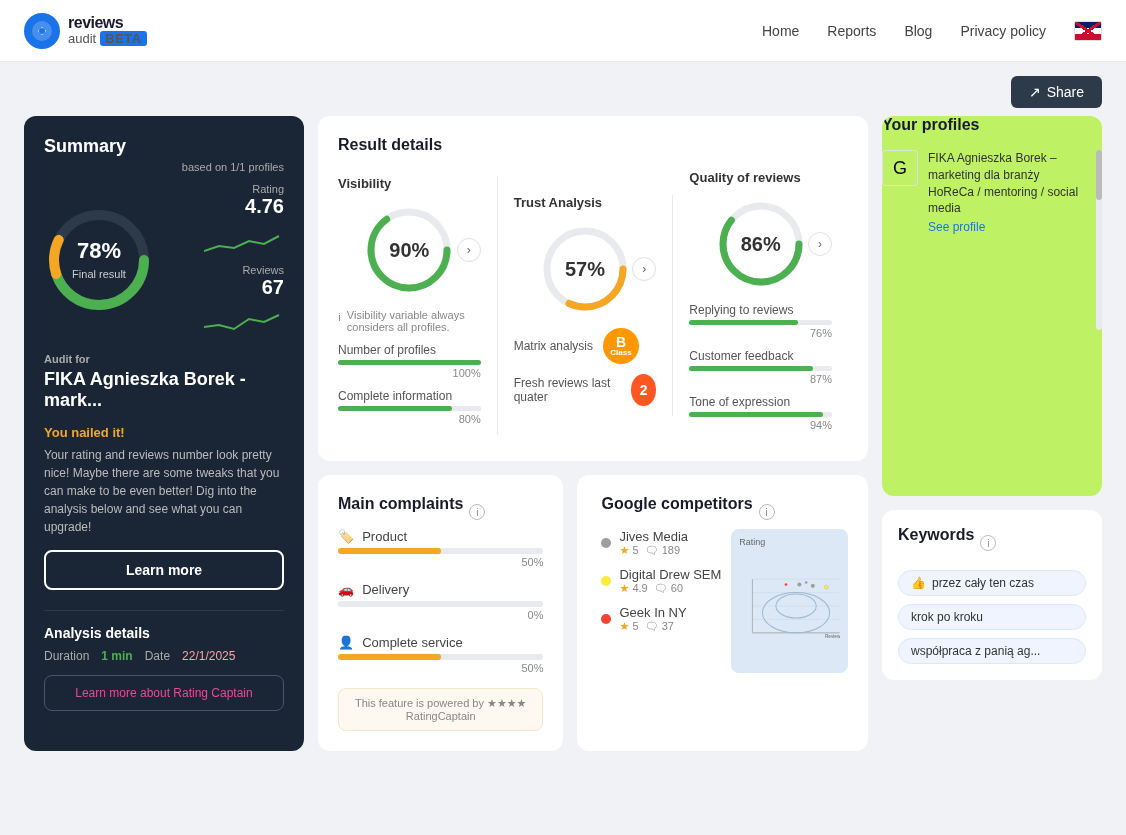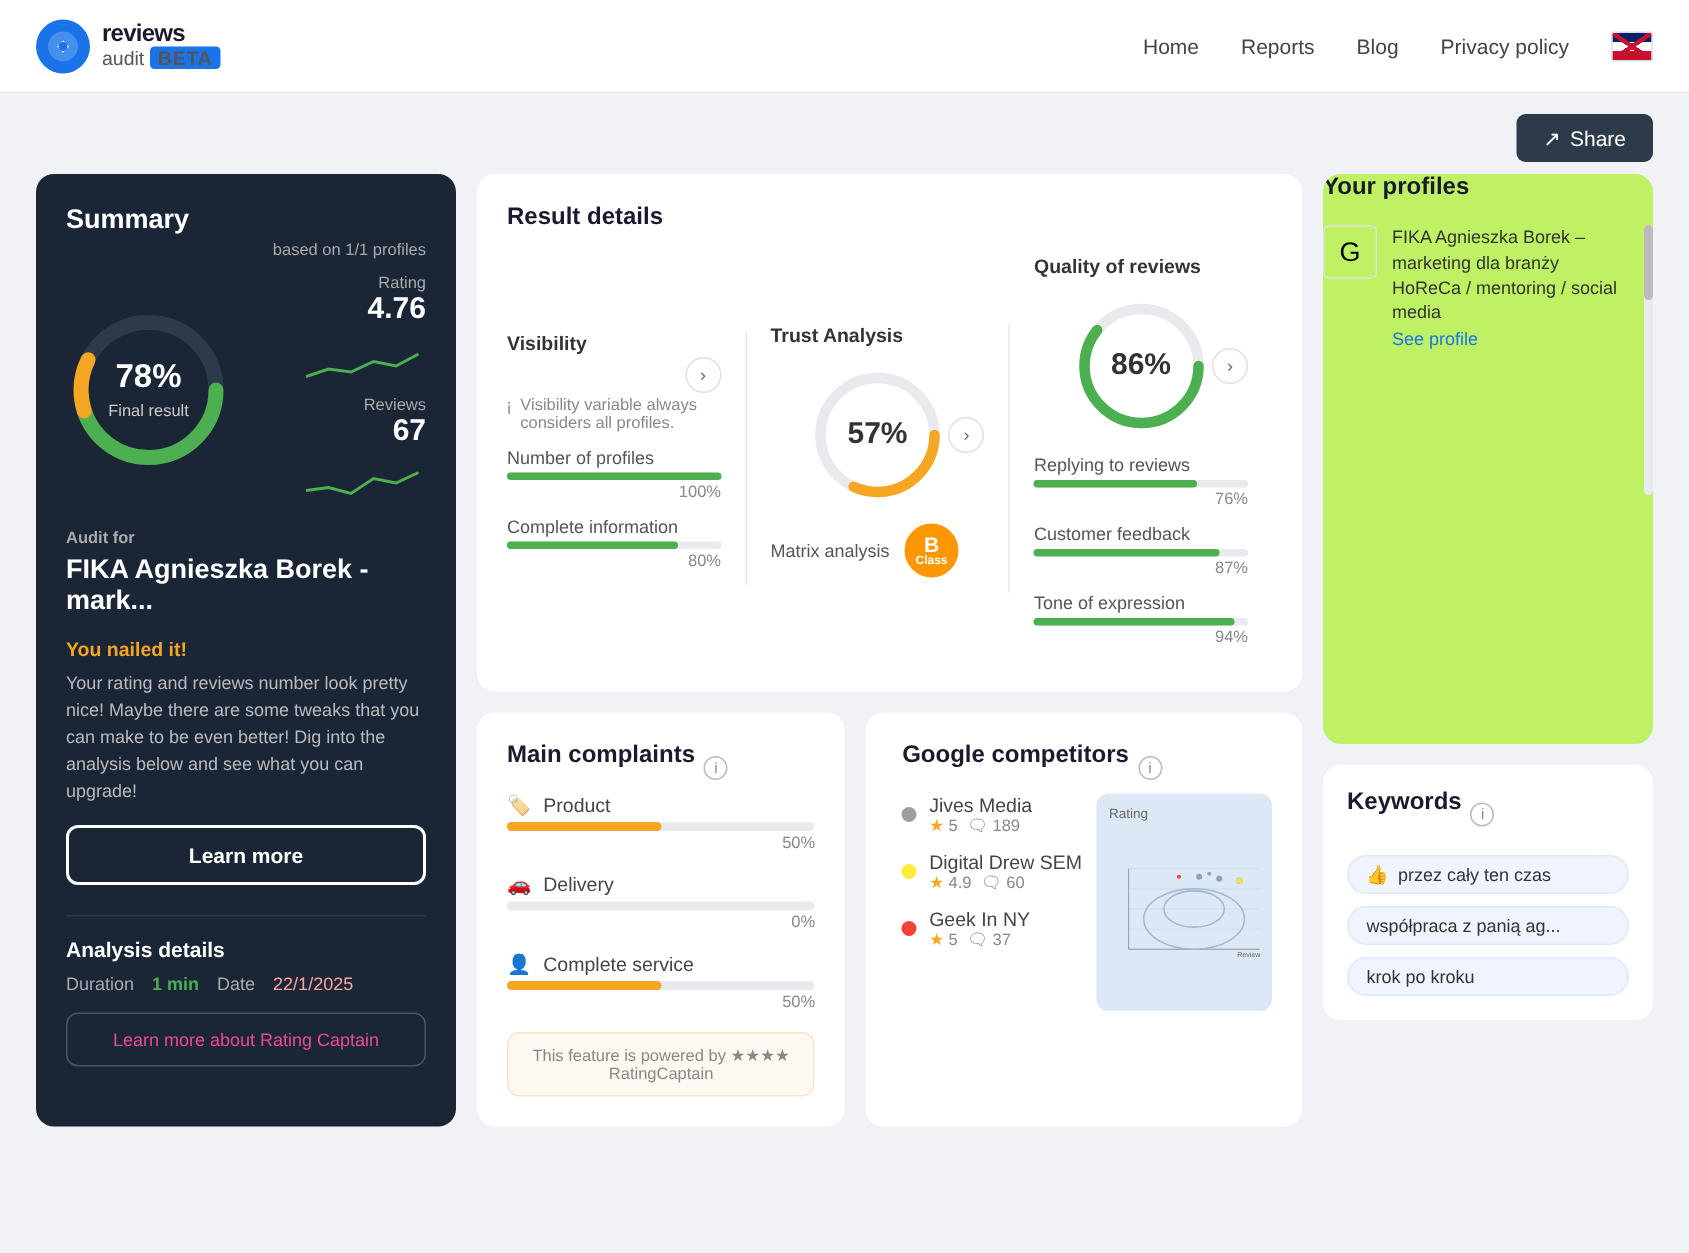--- a/index.html
+++ b/index.html
@@ -485,20 +485,27 @@
 
   <div class="center-content">
 
     <div class="result-details-card">
       <div class="card-title">Result details</div>
       <div class="result-cols">
 
         <div class="result-col">
           <div class="col-title">Visibility</div>
           <div class="circle-score">
+            <div class="circle-container">
+              <svg class="circle-svg" viewBox="0 0 90 90">
+                <circle cx="45" cy="45" r="38" fill="none" stroke="#e8eaed" stroke-width="7"></circle>
+                <circle cx="45" cy="45" r="38" fill="none" stroke="#4caf50" stroke-width="7" stroke-dasharray="215 239" stroke-dashoffset="60" stroke-linecap="round"></circle>
+              </svg>
+              <div class="circle-inner">90%</div>
+            </div>
             <div class="chevron-right">›</div>
           </div>
           <div class="visibility-note">
             <span>ℹ</span>
             <span>Visibility variable always considers all profiles.</span>
           </div>
           <div class="metric-row">
             <div class="metric-name">Number of profiles</div>
             <div class="metric-bar">
                 <div class="metric-bar-fill" style="width:100%"></div>
@@ -525,20 +532,24 @@
               <div class="circle-inner">57%</div>
             </div>
             <div class="chevron-right">›</div>
           </div>
           <div class="matrix-row">
             <div class="matrix-label">Matrix analysis</div>
             <div class="b-class-badge">
               <span>B</span>
               <span class="b-class-sub">Class</span>
             </div>
+          </div>
+          <div class="fresh-reviews-row">
+            <div class="fresh-label">Fresh reviews last quater</div>
+            <div class="fresh-num">2</div>
           </div>
         </div>
 
         <div class="result-col">
           <div class="col-title">Quality of reviews</div>
           <div class="circle-score">
             <div class="circle-container">
               <svg class="circle-svg" viewBox="0 0 90 90">
                 <circle cx="45" cy="45" r="38" fill="none" stroke="#e8eaed" stroke-width="7"></circle>
                 <circle cx="45" cy="45" r="38" fill="none" stroke="#4caf50" stroke-width="7" stroke-dasharray="205 239" stroke-dashoffset="60" stroke-linecap="round"></circle>
@@ -717,23 +728,23 @@
       <div class="card-title-row">
         <span class="card-title">Keywords</span>
         <span class="info-icon">i</span>
       </div>
       <div class="keyword-chips">
         <div class="keyword-chip">
           <span>👍</span>
           <span>przez cały ten czas</span>
         </div>
         <div class="keyword-chip">
+          <span>krok po kroku</span>
+        </div>
+        <div class="keyword-chip">
           <span>współpraca z panią ag...</span>
         </div>
-        <div class="keyword-chip">
-          <span>krok po kroku</span>
-        </div>
       </div>
     </div>
 
   </div>
 
 </div>
 
 </body></html>

